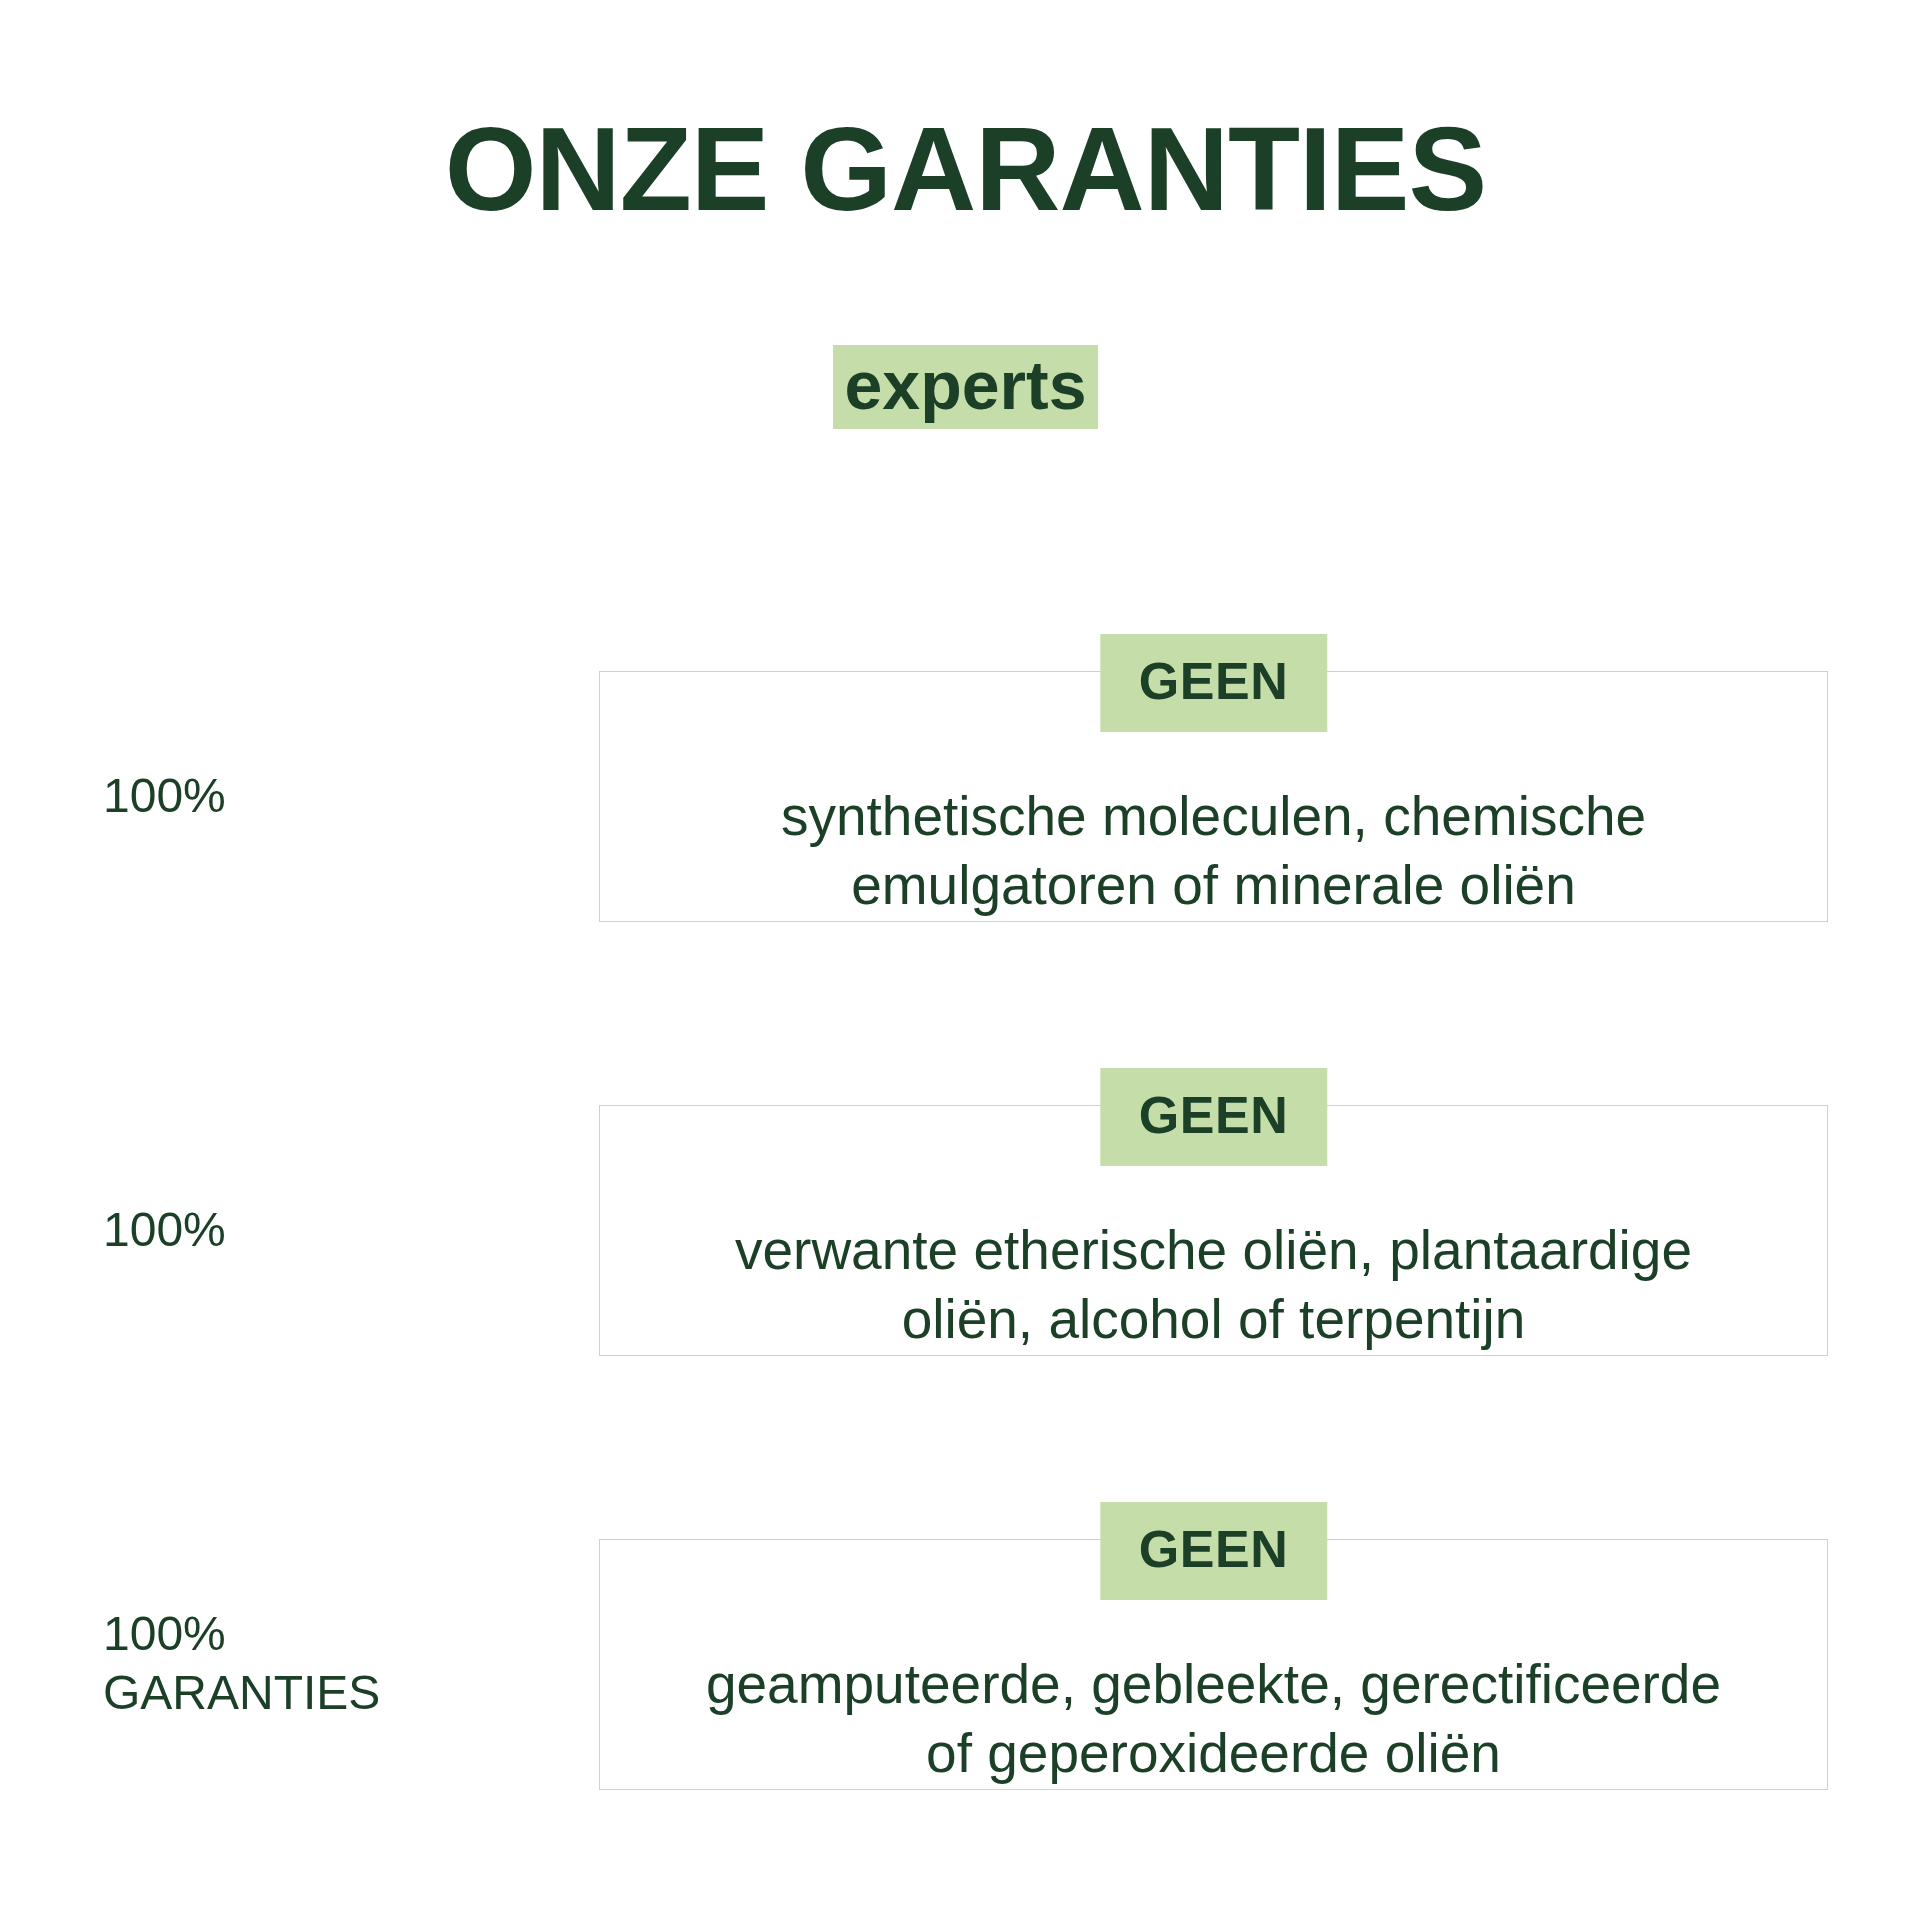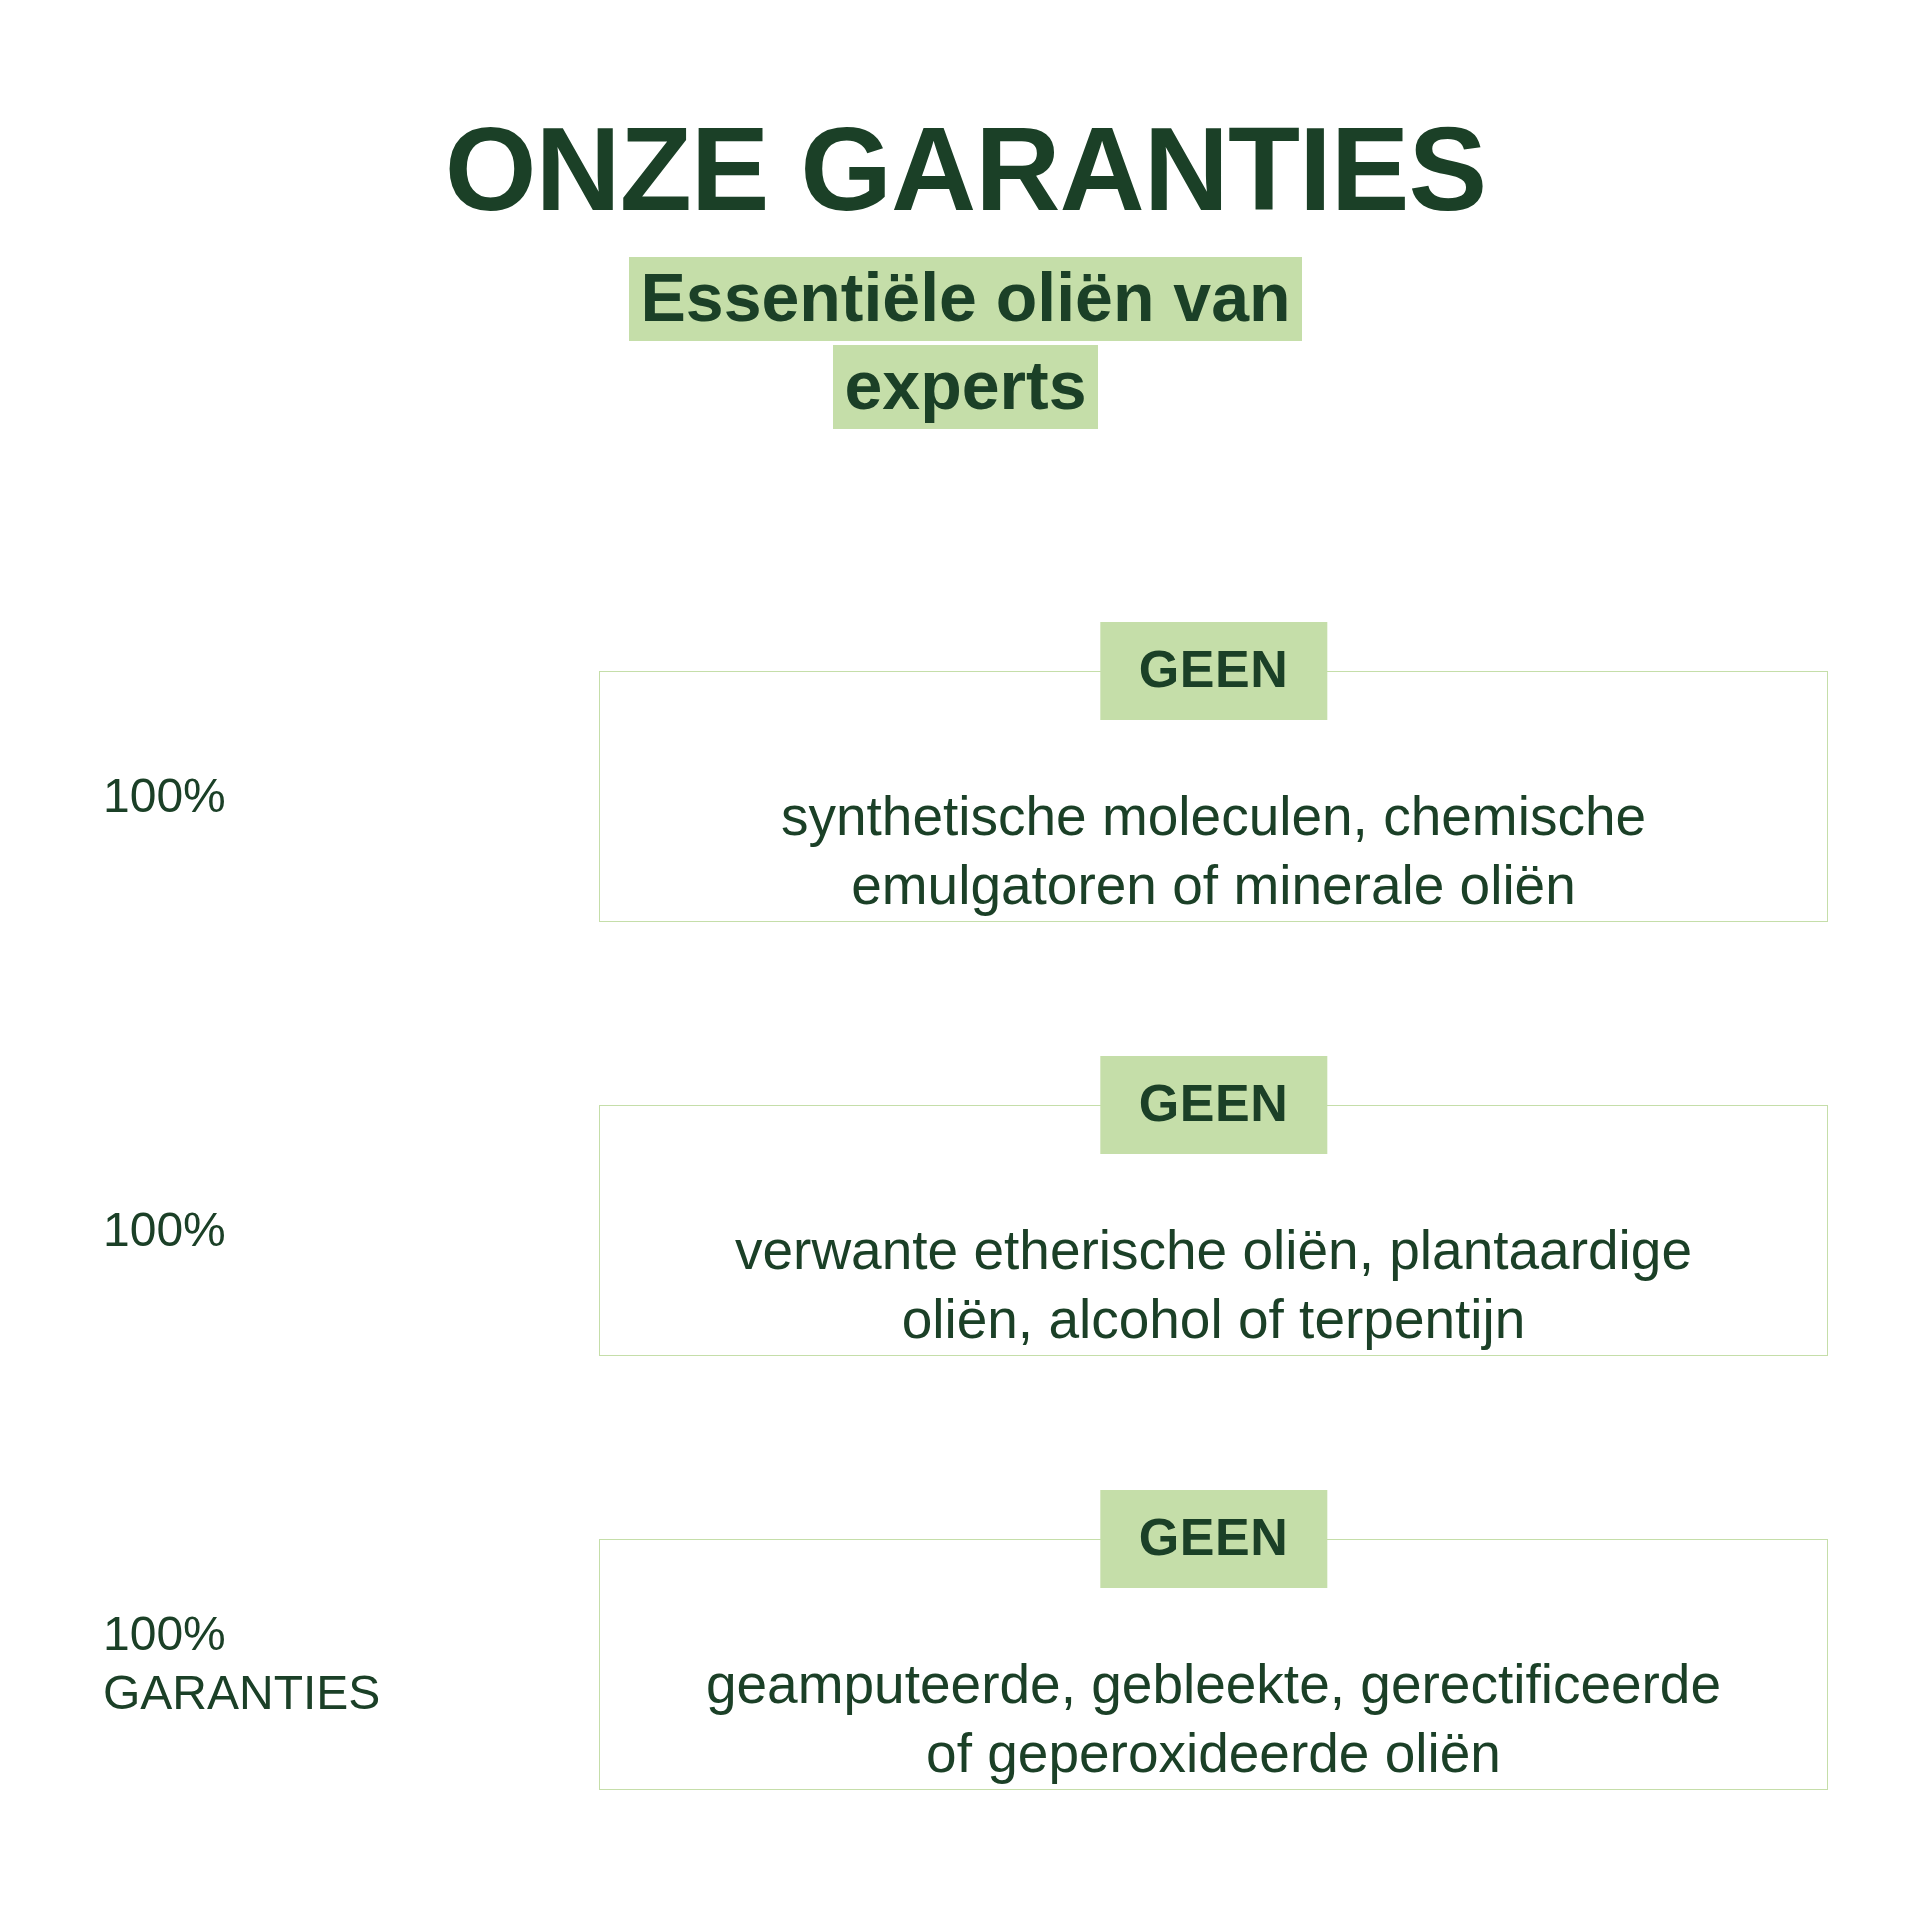--- a/index.html
+++ b/index.html
@@ -114,21 +114,21 @@
     border: 1.9px solid #C5DEA9;
     box-sizing: border-box;
     display: flex;
     align-items: flex-end;
     justify-content: center;
   }
 
   .geen-badge {
     position: absolute;
     left: 50%;
-    top: 0;
+    top: 12px;
     transform: translate(-50%, -50%);
     background: #C5DEA9;
     color: #1B4027;
     font-size: 52px;
     font-weight: 700;
     line-height: 1;
     padding: 21px 39px 25px 39px;
     letter-spacing: 0.5px;
     z-index: 3;
   }
@@ -149,21 +149,21 @@
   .row-3 { height: 434px; }
 </style>
 </head>
 <body>
 
 <div class="page">
 
   <div class="header">
     <h1 class="page-title">ONZE GARANTIES</h1>
     <div class="subtitle">
-      <span class="hl">Essentiële oliën van</span><br>
+      <br>
       <span class="hl">experts</span>
     </div>
   </div>
 
   <div class="rows">
 
     <div class="row row-1">
       <div class="row-label">
         <span class="pct">100%</span>
       </div>

